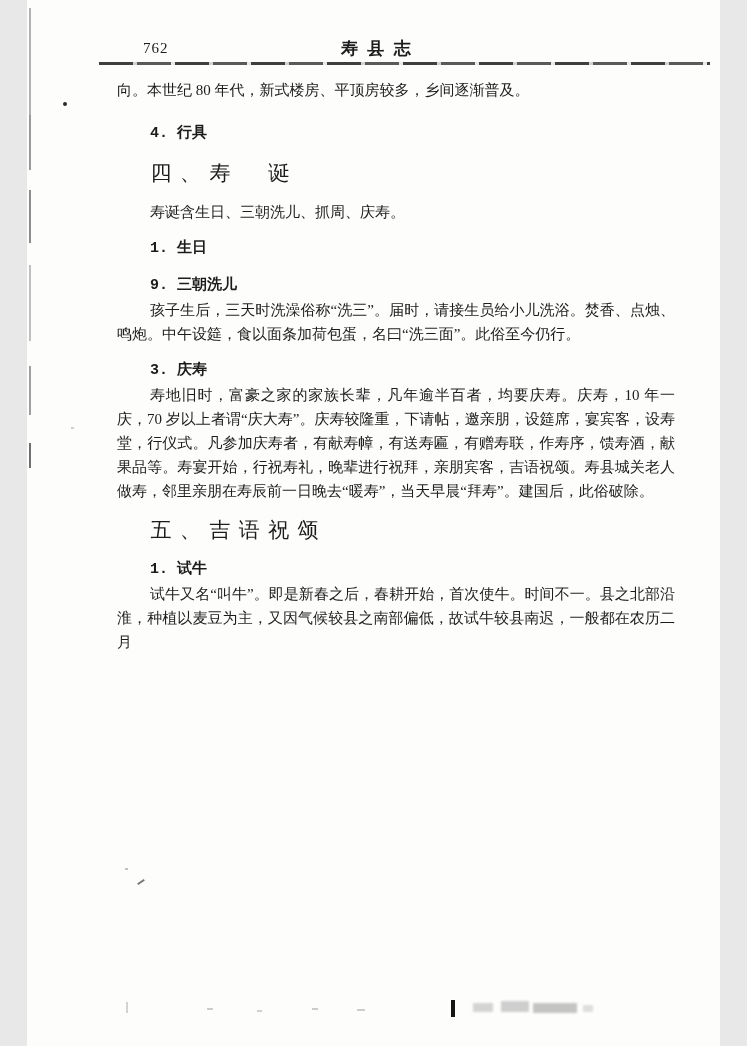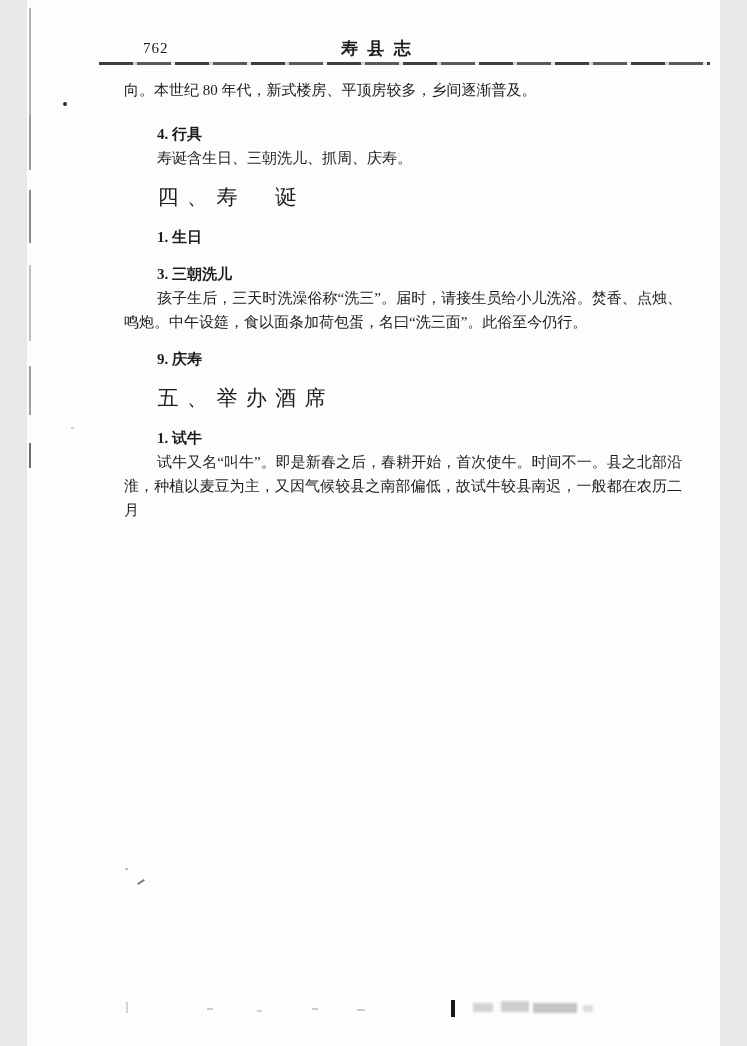--- a/index.html
+++ b/index.html
@@ -23,28 +23,28 @@
     font-weight:bold; font-size:17px; letter-spacing:0.55em;
   }
   .header-rule {
     position:absolute; top:62px; left:72px; width:611px; height:3px;
     background:repeating-linear-gradient(to right,
       #3f3f3f 0 34px, rgba(63,63,63,.22) 34px 38px,
       #5a5a5a 38px 72px, rgba(90,90,90,.12) 72px 76px);
   }
   
   .text-body {
-    position:absolute; top:78px; left:97px; width:558px;
+    position:absolute; top:78px; left:90px; width:558px;
     font-size:15px; line-height:24px;
     text-align:justify; text-justify:inter-ideograph;
   }
   .block { margin:0; }
   .continuation { text-indent:0; margin-bottom:20px; }
   .paragraph { text-indent:2.2em; }
-  .subheading { text-indent:2.2em; font-weight:bold; margin-top:13px; }
+  .subheading { text-indent:2.2em; font-weight:bold; margin-top:13px;font-family:Liberation Mono, monospace; }
   .section {
     font-size:21px; line-height:30px;
     margin-top:12px; margin-bottom:12px;
     text-indent:1.6em; letter-spacing:0.4em;
     text-align:left; font-weight:normal;
   }
   
   .artifact { position:absolute; pointer-events:none; }
   .edge-seg { left:2px; width:2px; }
   .seg1 { top:8px;   height:112px; background:#b2b2b2; }
@@ -74,27 +74,28 @@
 
 <div class="page">
 
   <div class="page-number">762</div>
   <div class="book-title">寿县志</div>
   <div class="header-rule"></div>
 
   <div class="text-body">
       <div class="block continuation">向。本世纪 80 年代，新式楼房、平顶房较多，乡间逐渐普及。</div>
       <div class="block subheading">4. 行具</div>
+      <div class="block section">四、寿　诞</div>
       <div class="block paragraph">寿诞含生日、三朝洗儿、抓周、庆寿。</div>
-      <div class="block section">四、寿　诞</div>
       <div class="block subheading">1. 生日</div>
-      <div class="block subheading">3. 三朝洗儿</div>
+      <div class="block subheading">9. 三朝洗儿</div>
       <div class="block paragraph">孩子生后，三天时洗澡俗称“洗三”。届时，请接生员给小儿洗浴。焚香、点烛、鸣炮。中午设筵，食以面条加荷包蛋，名曰“洗三面”。此俗至今仍行。</div>
-      <div class="block subheading">9. 庆寿</div>
-      <div class="block section">五、举办酒席</div>
+      <div class="block subheading">3. 庆寿</div>
+      <div class="block paragraph">寿地旧时，富豪之家的家族长辈，凡年逾半百者，均要庆寿。庆寿，10 年一庆，70 岁以上者谓“庆大寿”。庆寿较隆重，下请帖，邀亲朋，设筵席，宴宾客，设寿堂，行仪式。凡参加庆寿者，有献寿幛，有送寿匾，有赠寿联，作寿序，馈寿酒，献果品等。寿宴开始，行祝寿礼，晚辈进行祝拜，亲朋宾客，吉语祝颂。寿县城关老人做寿，邻里亲朋在寿辰前一日晚去“暖寿”，当天早晨“拜寿”。建国后，此俗破除。</div>
+      <div class="block section">五、吉语祝颂</div>
       <div class="block subheading">1. 试牛</div>
       <div class="block paragraph">试牛又名“叫牛”。即是新春之后，春耕开始，首次使牛。时间不一。县之北部沿淮，种植以麦豆为主，又因气候较县之南部偏低，故试牛较县南迟，一般都在农历二月</div>
     </div>
 
   <div class="artifact edge-seg seg1"></div>
   <div class="artifact edge-seg seg2"></div>
   <div class="artifact edge-seg seg3"></div>
   <div class="artifact edge-seg seg4"></div>
   <div class="artifact edge-seg seg5"></div>
   <div class="artifact edge-seg seg6"></div>

